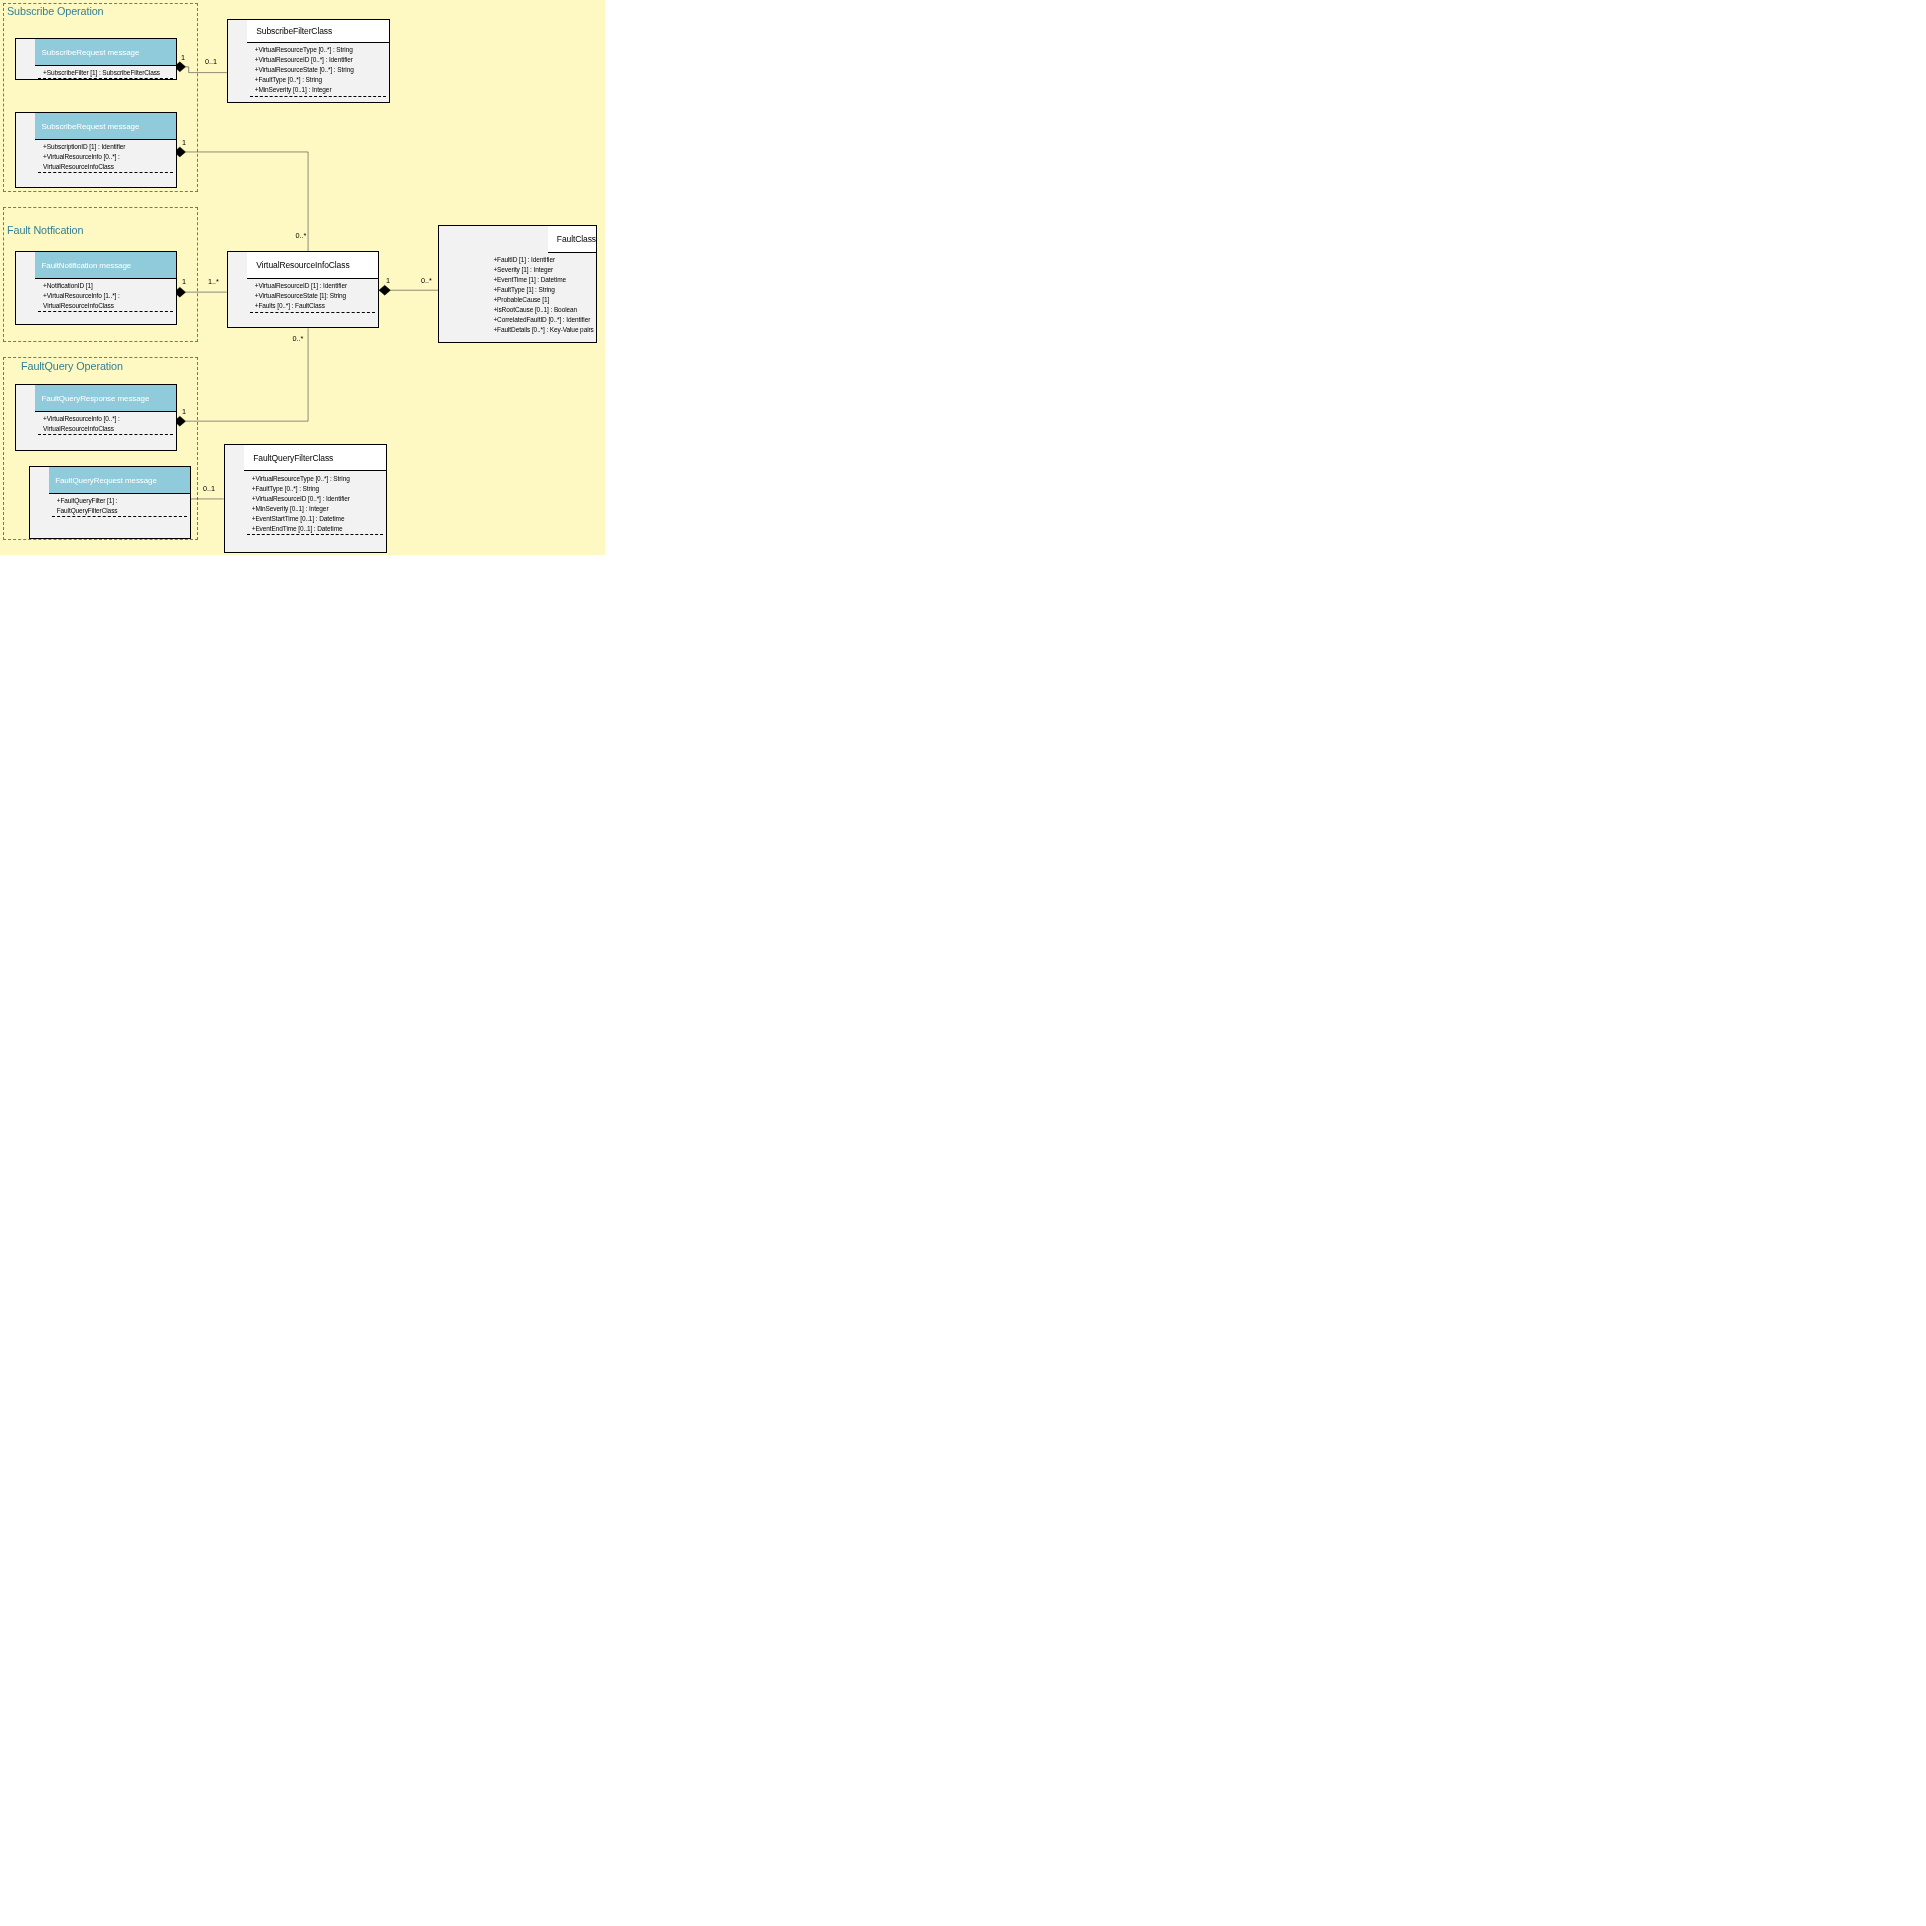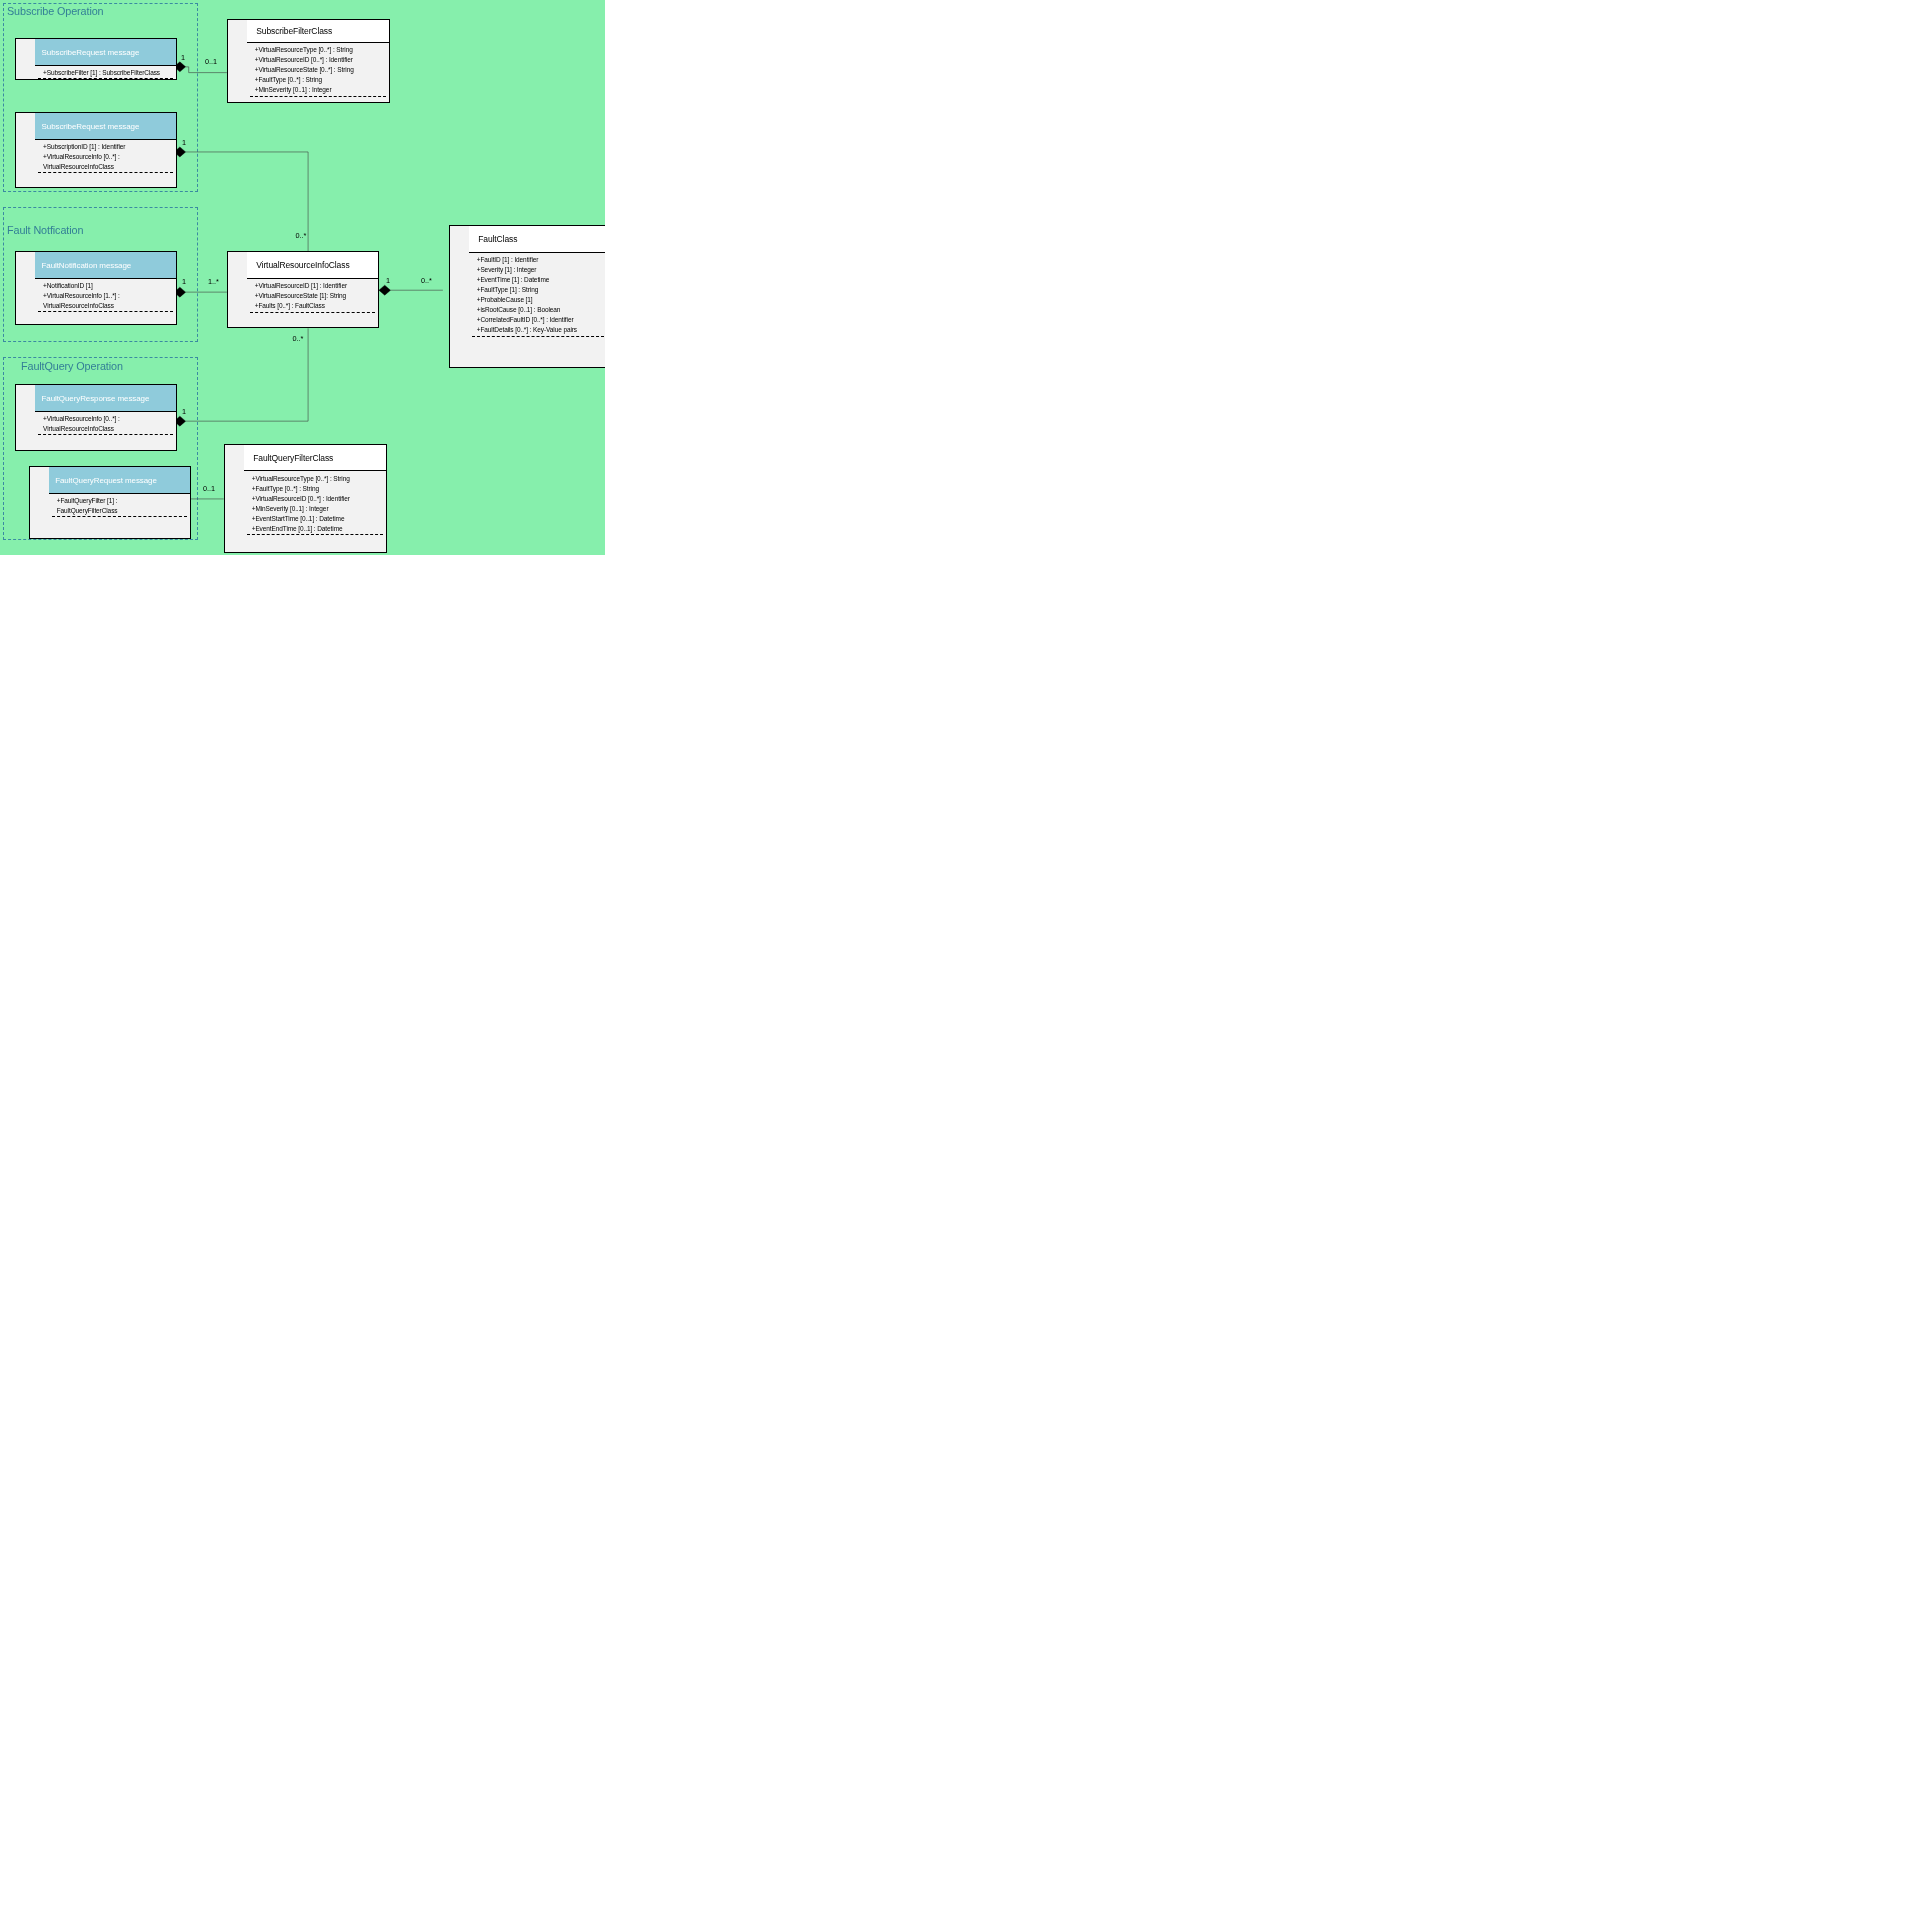--- a/index.html
+++ b/index.html
@@ -1,17 +1,17 @@
 <!DOCTYPE html>
 <html style="font-size:6.2px"><head>
 <meta charset="utf-8">
 <style>
   html,body{margin:0;padding:0;background:#ffffff;}
   body{font-family:"Liberation Sans",sans-serif;color:#000;}
-  #canvas{position:relative;width:605px;height:555px;background:#86efac;overflow:hidden;}
+  #canvas{position:relative;width:605px;height:555px;background:#fef9c3;overflow:hidden;}
 
   .section-title{position:absolute;font-size:10.8px;letter-spacing:-0.1px;color:#337f96;white-space:nowrap;}
   #title-subscribe{left:7px;top:4.6px;}
   #title-faultnotif{left:7px;top:224px;}
   #title-faultquery{left:21px;top:360px;}
 
   .group-box{position:absolute;border:1.2px dashed #3a8ba1;background:transparent;}
   #group-subscribe{left:3.1px;top:3.1px;width:193px;height:187px;}
   #group-faultnotif{left:3.1px;top:207px;width:193px;height:133px;}
   #group-faultquery{left:3.1px;top:357px;width:193px;height:181px;}
@@ -29,21 +29,21 @@
   #m-subscribe-response{left:15.4px;top:112px;width:162px;height:76px;}
   #m-fault-notification{left:15.4px;top:251px;width:162px;height:74px;}
   #m-fault-query-response{left:15.4px;top:384px;width:162px;height:67px;}
   #m-fault-query-request{left:29px;top:466px;width:162px;height:73px;}
 
   
   #c-subscribe-filter{left:227px;top:18.5px;width:163px;height:84px;}
   #c-subscribe-filter .uml-title{height:22px;flex:0 0 22px;}
   #c-virtual-resource-info{left:227px;top:251px;width:152px;height:77px;}
   #c-virtual-resource-info .uml-title{height:26px;flex:0 0 26px;}
-  #c-fault{left:449px;top:225px;width:159px;height:143px;}
+  #c-fault{left:438px;top:225px;width:159px;height:118px;align-items:flex-end;}
   #c-fault .uml-title{height:26px;flex:0 0 26px;}
   #c-fault-query-filter{left:224px;top:444px;width:163px;height:109px;}
   #c-fault-query-filter .uml-title{height:25.4px;flex:0 0 25.4px;}
 
   .attrs-msg{padding:1.5px 2.3px 0 7.7px;font-size:6.5px;line-height:10px;letter-spacing:-0.1px;}
   .attrs-msg div{white-space:nowrap;}
 
   #connector-svg{position:absolute;left:0;top:0;width:605px;height:555px;pointer-events:none;}
   #connector-svg path{fill:none;stroke:#3c3c3c;stroke-width:1.5;}
   #connector-svg polygon{fill:#000;stroke:#000;}

